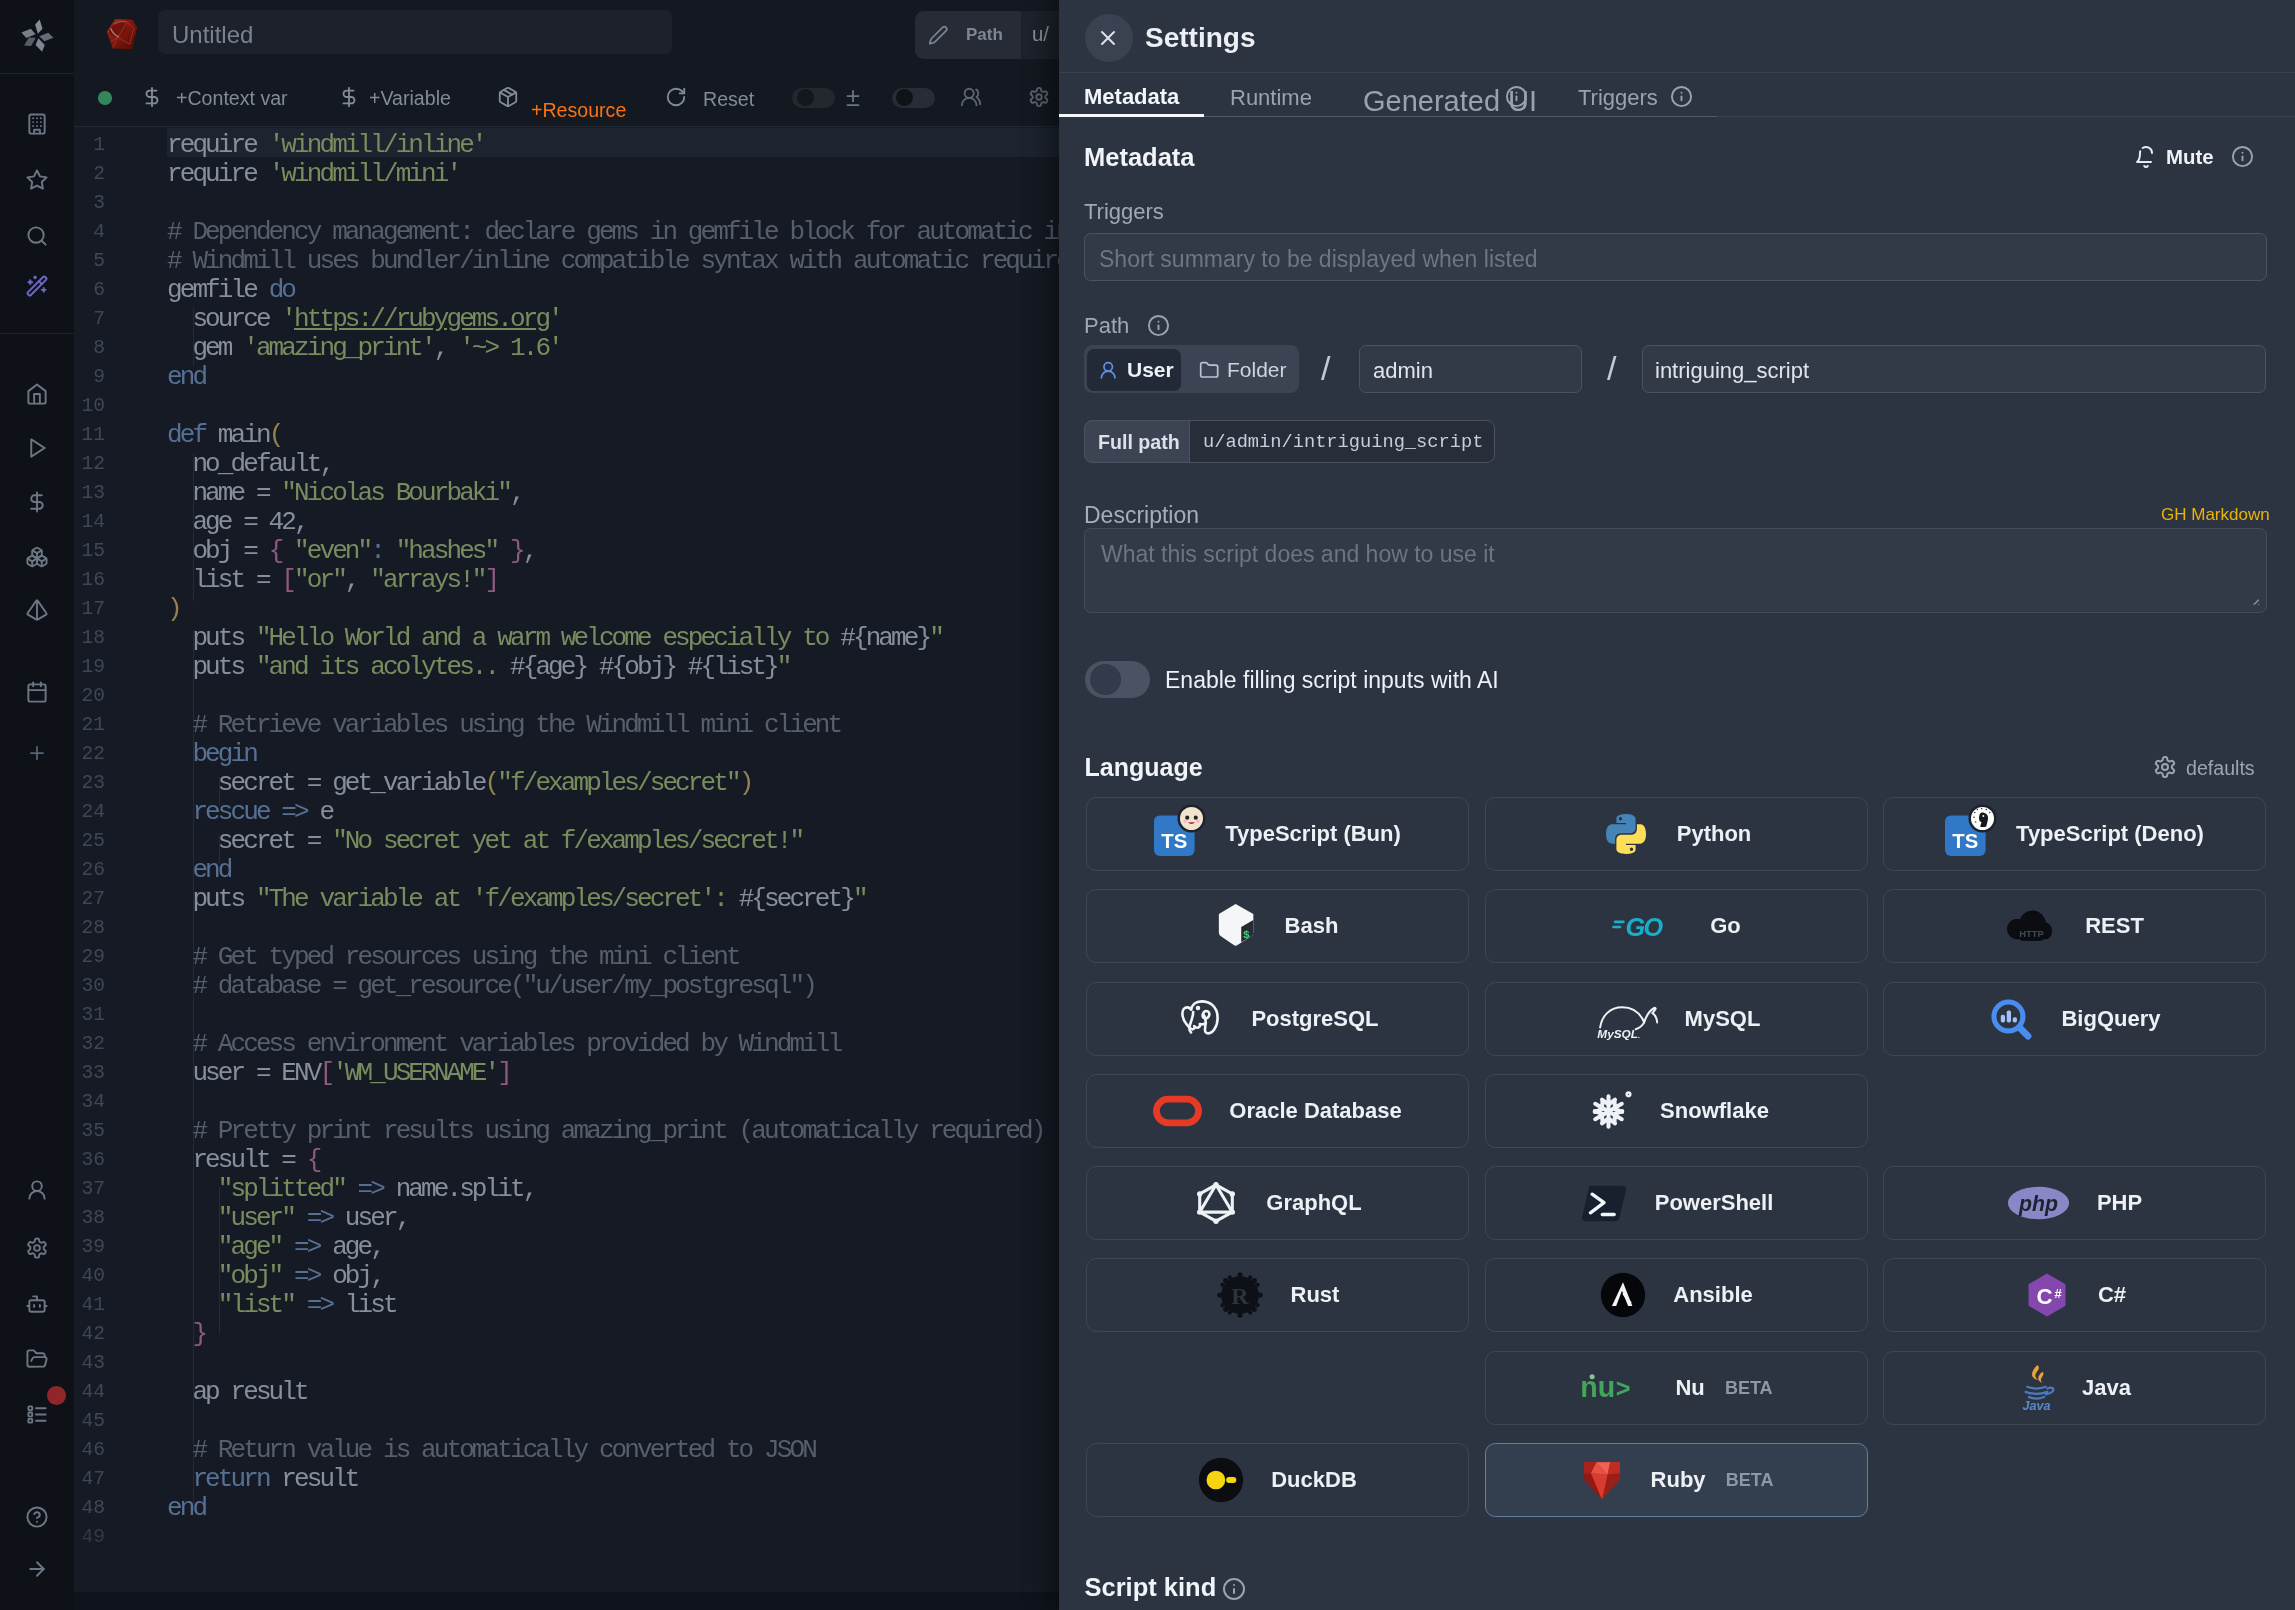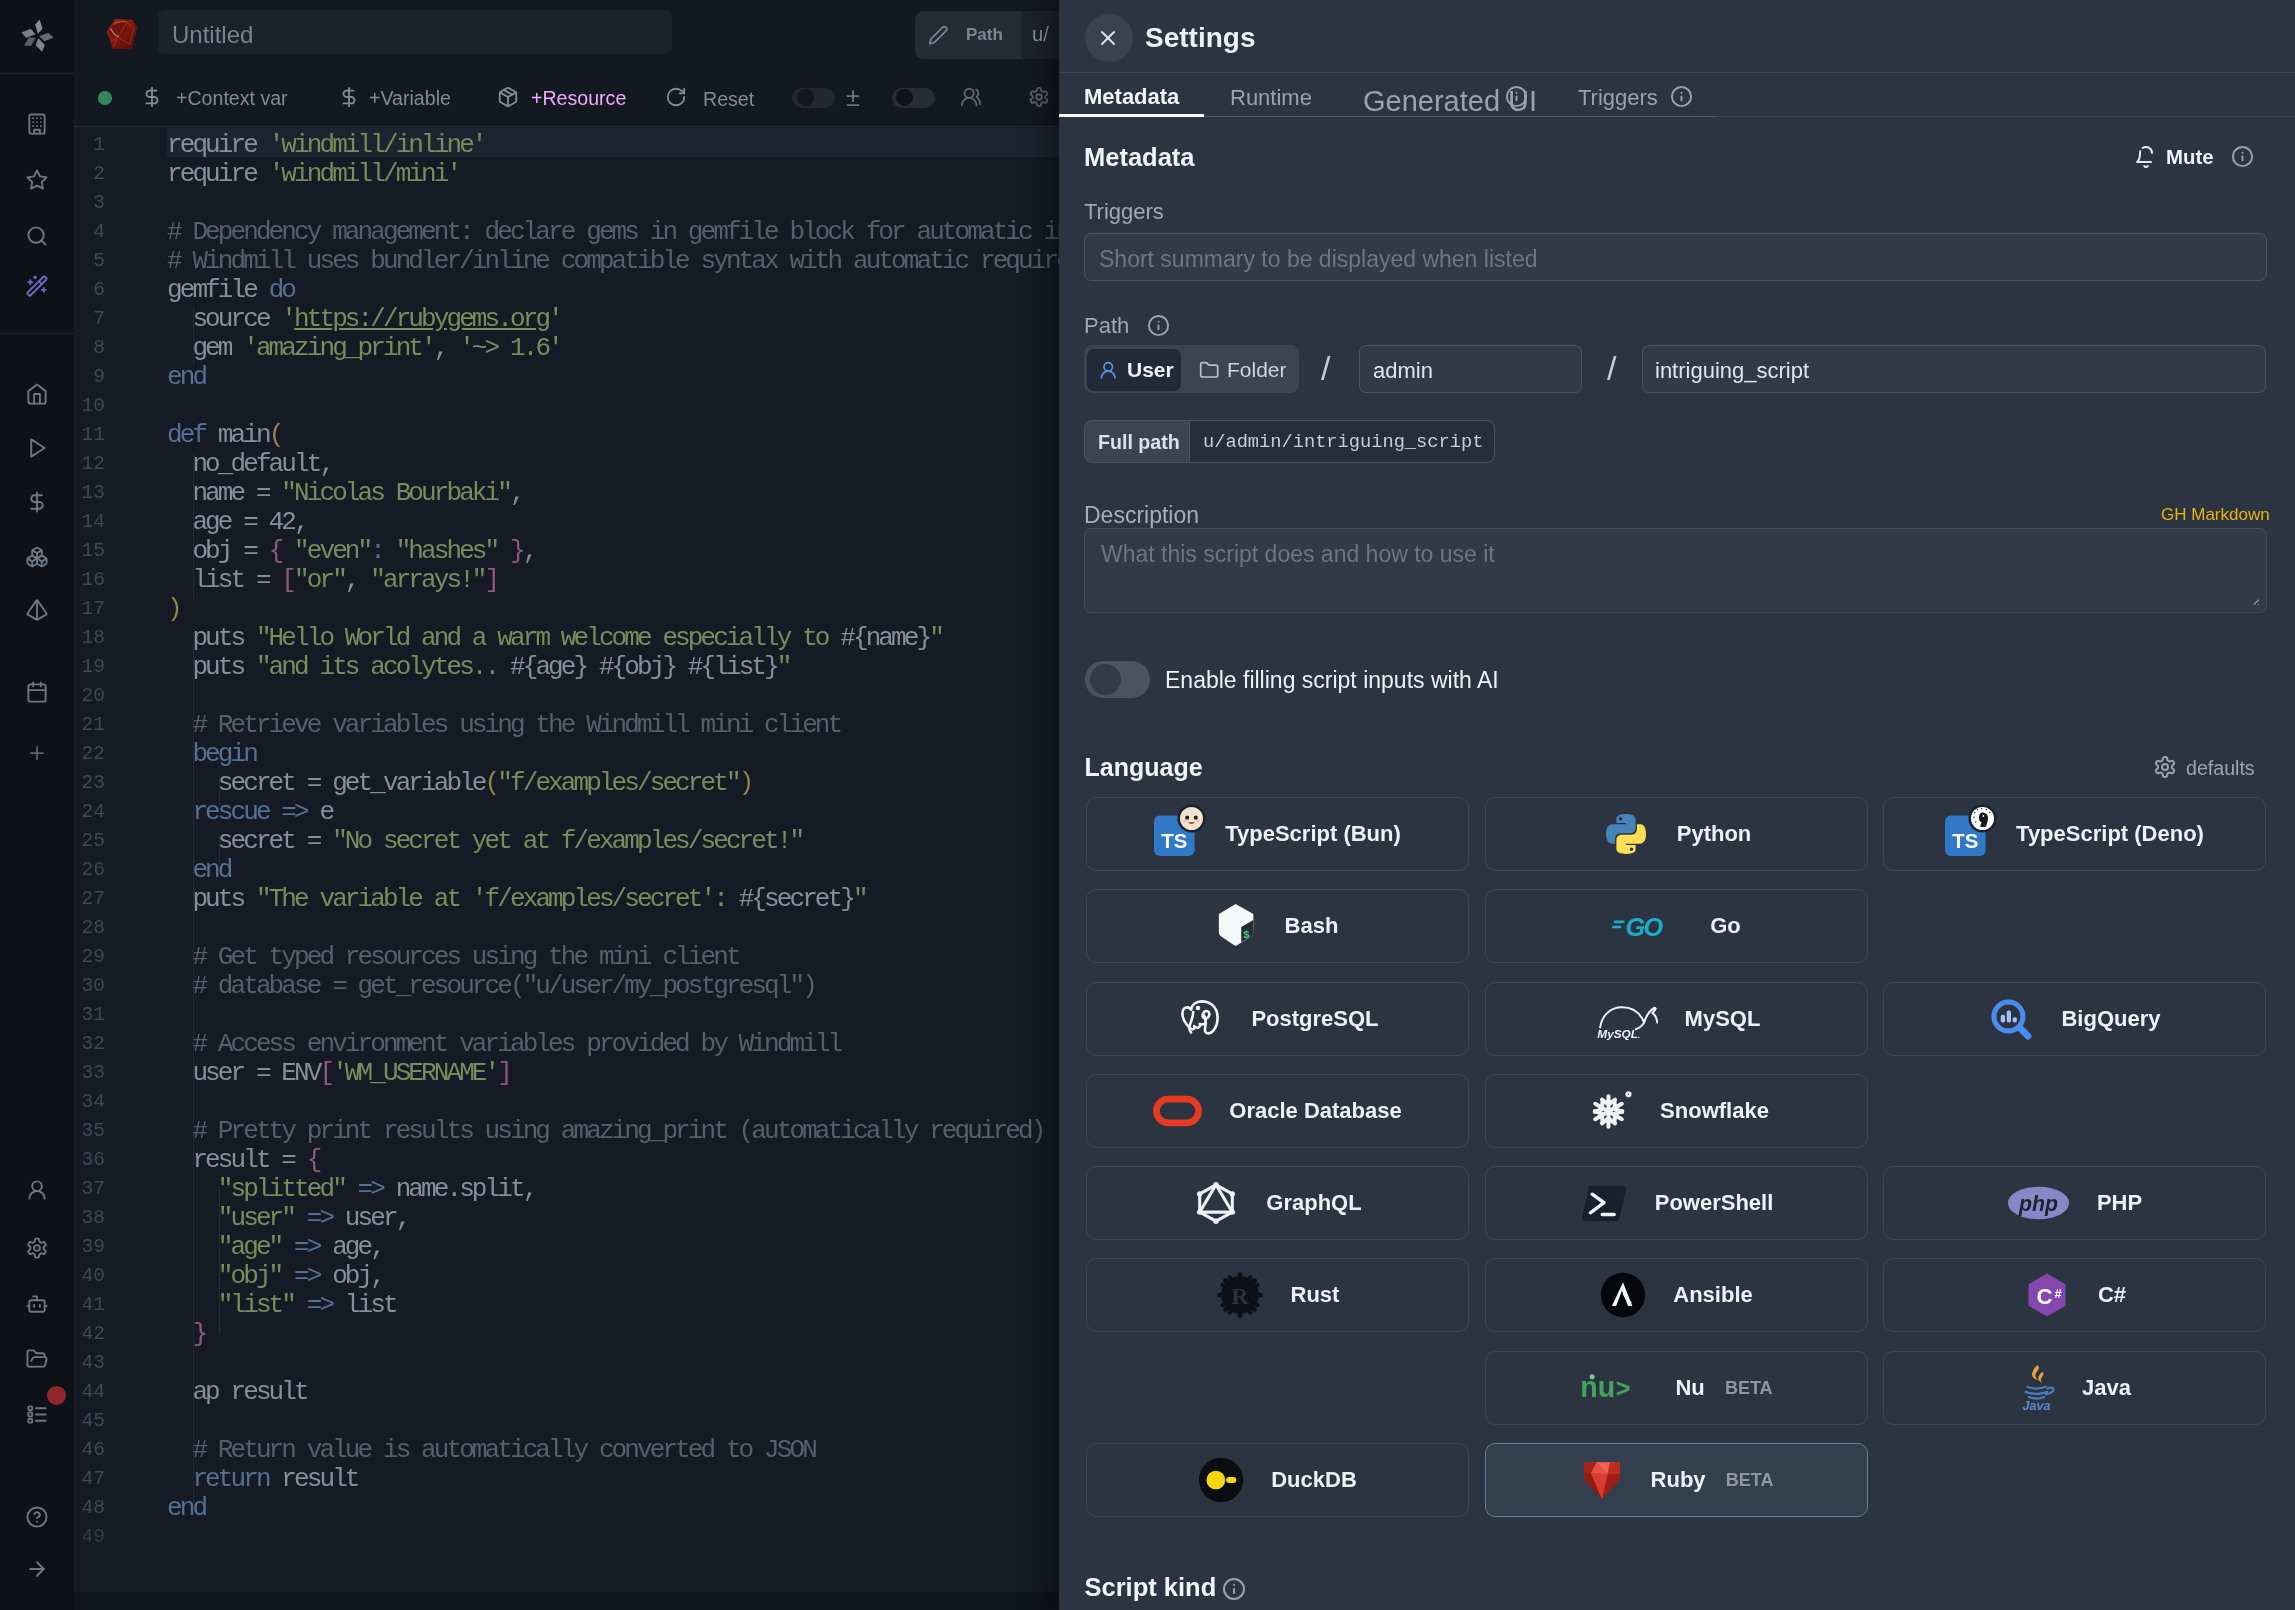--- a/index.html
+++ b/index.html
@@ -187,21 +187,21 @@
       <line x1="12" x2="12" y1="2" y2="22"></line>
       <path d="M17 5H9.5a3.5 3.5 0 0 0 0 7h5a3.5 3.5 0 0 1 0 7H6"></path>
     </svg>
     <div class="abs" style="left:295px;top:87px;font-size:19.6px;color:#828b99">+Variable</div>
     <svg class="abs" style="left:423px;top:86px" width="22" height="22" viewBox="0 0 24 24" fill="none" stroke="#828b99" stroke-width="2" stroke-linecap="round" stroke-linejoin="round">
       <path d="M11 21.73a2 2 0 0 0 2 0l7-4A2 2 0 0 0 21 16V8a2 2 0 0 0-1-1.73l-7-4a2 2 0 0 0-2 0l-7 4A2 2 0 0 0 3 8v8a2 2 0 0 0 1 1.73z"></path>
       <path d="M12 22V12"></path>
       <path d="m3.3 7 8.7 5 8.7-5"></path>
       <path d="m7.5 4.27 9 5.15"></path>
     </svg>
-    <div class="abs" style="left:457px;top:87px;font-size:19.6px;color:#f0abfc">+Resource</div>
+    <div class="abs" style="left:457px;top:99px;font-size:19.6px;color:#f97316">+Resource</div>
     <svg class="abs" style="left:591px;top:86px" width="22" height="22" viewBox="0 0 24 24" fill="none" stroke="#828b99" stroke-width="2" stroke-linecap="round" stroke-linejoin="round">
       <path d="M21 12a9 9 0 1 1-9-9c2.52 0 4.93 1 6.74 2.74L21 8"></path>
       <path d="M21 3v5h-5"></path>
     </svg>
     <div class="abs" style="left:629px;top:88px;font-size:19.6px;color:#828b99">Reset</div>
     <div class="abs" style="left:718px;top:88px;width:43px;height:20.4px;border-radius:10.2px;background:#23272e"></div>
     <div class="abs" style="left:723px;top:89px;width:17px;height:17px;border-radius:50%;background:#14171d"></div>
     <div class="abs" style="left:772px;top:83px;font-size:25.5px;color:#6a7380">±</div>
     <div class="abs" style="left:818px;top:88px;width:43px;height:20.4px;border-radius:10.2px;background:#272c36"></div>
     <div class="abs" style="left:822px;top:89px;width:17px;height:17px;border-radius:50%;background:#0f1318"></div>
@@ -474,20 +474,28 @@
     <div class="langbtn" style="left:426px;top:889px">
       <svg width="71" height="27" viewBox="0 0 84 32">
         <g fill="#1aaec8">
           <rect x="2" y="9" width="13" height="3" rx="1.5"></rect>
           <rect x="0" y="15" width="11" height="3" rx="1.5"></rect>
           <text x="16" y="27" font-size="30" font-weight="bold" font-family="Liberation Sans" font-style="italic" letter-spacing="-2">GO</text>
         </g>
       </svg>
       <span class="lbl">Go</span>
     </div>
+    <div class="langbtn" style="left:824px;top:889px">
+      <svg width="53" height="39" viewBox="0 0 62 46">
+        <path d="M14 38a12 12 0 1 1 3.2-23.6A16 16 0 0 1 48 18a11 11 0 0 1 1.5 20z" fill="#0b0d12"></path>
+        <rect x="14" y="24" width="34" height="16" rx="8" fill="#0b0d12"></rect>
+        <text x="31" y="35" font-size="11" font-weight="bold" fill="#3f4854" font-family="Liberation Sans" text-anchor="middle">HTTP</text>
+      </svg>
+      <span class="lbl">REST</span>
+    </div>
     <div class="langbtn" style="left:27px;top:982px">
       <svg width="48" height="48" viewBox="0 0 24 24" fill="none" stroke="#f2f5f8" stroke-width="1.3" stroke-linecap="round" stroke-linejoin="round">
         <path d="M12.9 3.2c-3.2 0-5 1.8-5.3 4.2-.3-.6-1-1.2-2-1.2-1.2 0-2.4 1-2.4 3 0 2.5 1.2 4.3 2 5.3.5.7 1.6 1.9 2.3 2.4.4.3 1 .3 1.4 0 .3-.3.5-.8.2-1.3.6.6 1.5 1 2.2.6.6-.3.8-1 .6-1.7 1 .3 2.1.2 3-.4"></path>
         <path d="M13 3.2c3 0 7.8 1.7 7.8 8.3 0 4.5-2.6 7.7-4.6 7.7-1.3 0-1.8-1-1.7-2l.3-3.3c.1-1.8-.4-3.2-1.2-4.2"></path>
         <path d="M8.6 8.5c0 2-1 4.5-1.6 6.4-.5 1.7-.3 3.2.5 3.8"></path>
         <path d="M13.6 9.2c.4-1 1.5-1.5 2.3-1 .8.4 1 1.6.5 2.4-.5 1-1.6 1.4-2.4 1-.8-.5-.9-1.6-.4-2.4z"></path>
         <circle cx="11" cy="6.5" r=".5" fill="#f2f5f8"></circle>
       </svg>
       <span class="lbl">PostgreSQL</span>
     </div>

